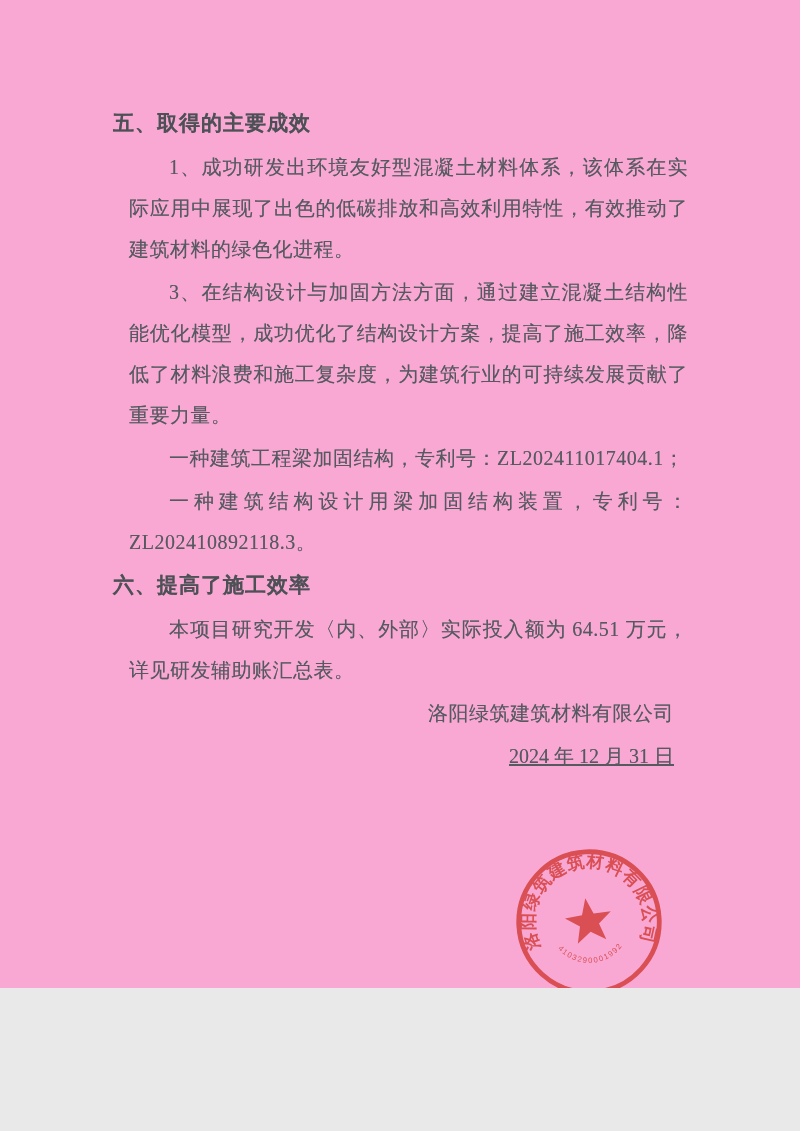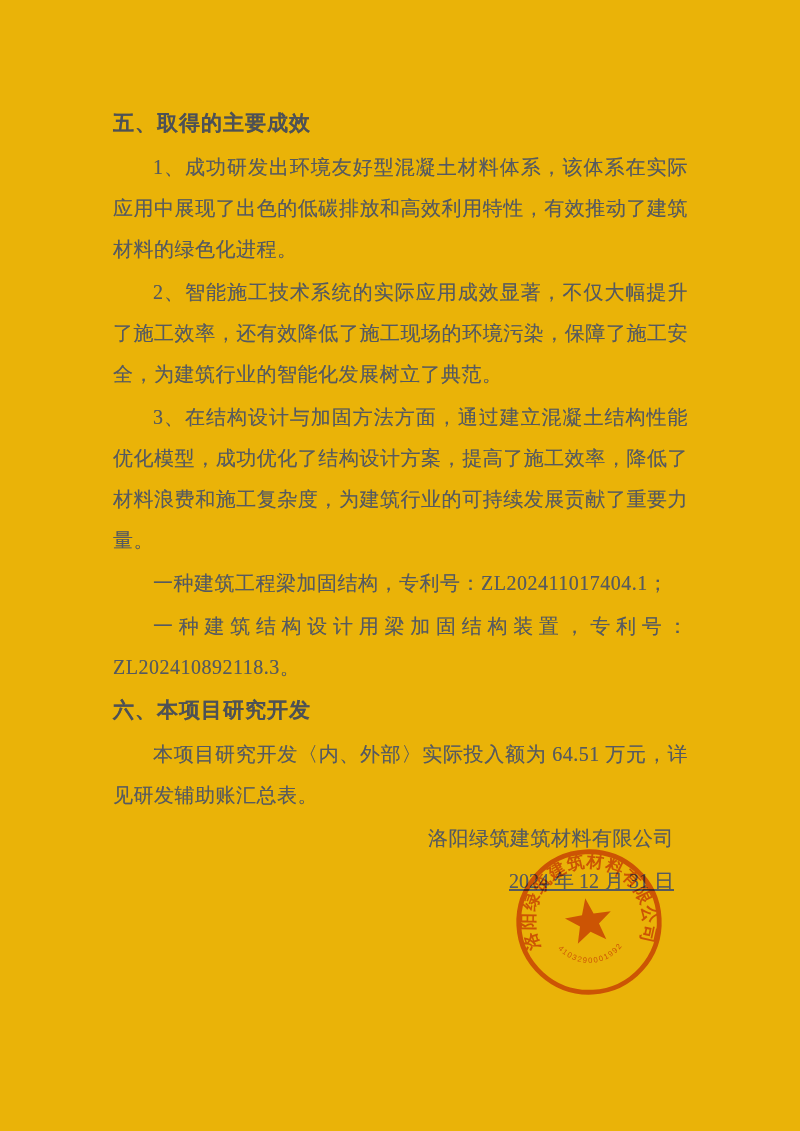--- a/index.html
+++ b/index.html
@@ -3,23 +3,23 @@
 <meta charset="utf-8">
 <style>
   html, body {
     margin: 0;
     padding: 0;
     background: #e9e9e9;
   }
   .page {
     position: relative;
     width: 800px;
-    height: 1131px;
+    height: 988px;
     margin: 0 auto;
-    background: #eab308;
+    background: #f9a8d4;
     overflow: hidden;
     font-family: "Liberation Serif", "DejaVu Serif", serif;
     color: #565a60;
   }
   .content {
     position: absolute;
     left: 113px;
     top: 103px;
     width: 575px;
   }
@@ -28,21 +28,21 @@
     font-weight: bold;
     color: #4d5156;
     line-height: 41px;
     margin: 0 0 3px 0;
     letter-spacing: 1px;
     text-shadow: 0 0 0.6px rgba(77,81,86,0.65);
   }
   .para {
     font-size: 20px;
     line-height: 41px;
-    margin: 0 0 2px 0;
+    margin: 0 0 2px 16px;
     text-indent: 2em;
     text-align: justify;
     text-justify: inter-character;
     letter-spacing: 0.5px;
     text-shadow: 0 0 0.6px rgba(86,90,96,0.55);
   }
   .sec6 .sec-heading { margin-top: 2px; }
   .signature {
     margin-top: 0px;
     padding-right: 14px;
@@ -67,28 +67,27 @@
 </style>
 </head>
 <body>
 
 <div class="page">
   <div class="content">
 
     <div class="sec5">
       <h2 class="sec-heading">五、取得的主要成效</h2>
       <p class="para">1、成功研发出环境友好型混凝土材料体系，该体系在实际应用中展现了出色的低碳排放和高效利用特性，有效推动了建筑材料的绿色化进程。</p>
-      <p class="para">2、智能施工技术系统的实际应用成效显著，不仅大幅提升了施工效率，还有效降低了施工现场的环境污染，保障了施工安全，为建筑行业的智能化发展树立了典范。</p>
       <p class="para">3、在结构设计与加固方法方面，通过建立混凝土结构性能优化模型，成功优化了结构设计方案，提高了施工效率，降低了材料浪费和施工复杂度，为建筑行业的可持续发展贡献了重要力量。</p>
       <p class="para">一种建筑工程梁加固结构，专利号：ZL202411017404.1；</p>
       <p class="para">一种建筑结构设计用梁加固结构装置，专利号：ZL202410892118.3。</p>
     </div>
 
     <div class="sec6">
-      <h2 class="sec-heading">六、本项目研究开发</h2>
+      <h2 class="sec-heading">六、提高了施工效率</h2>
       <p class="para">本项目研究开发〈内、外部〉实际投入额为 64.51 万元，详见研发辅助账汇总表。</p>
     </div>
 
     <div class="signature">
       <div class="company">洛阳绿筑建筑材料有限公司</div>
       <div class="date">2024 年 12 月 31 日</div>
     </div>
 
   </div>
 

